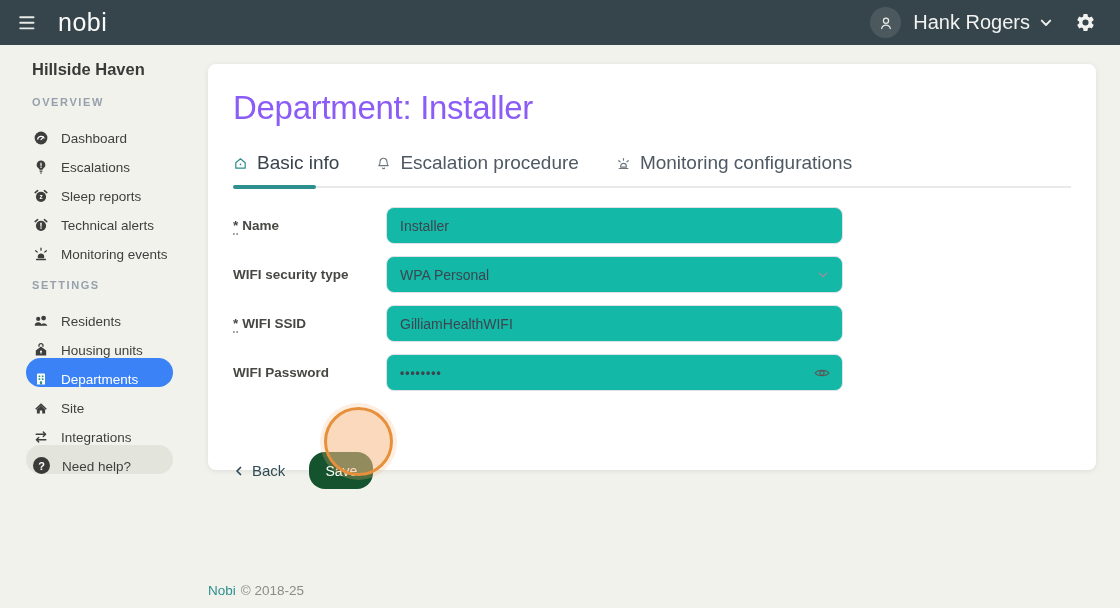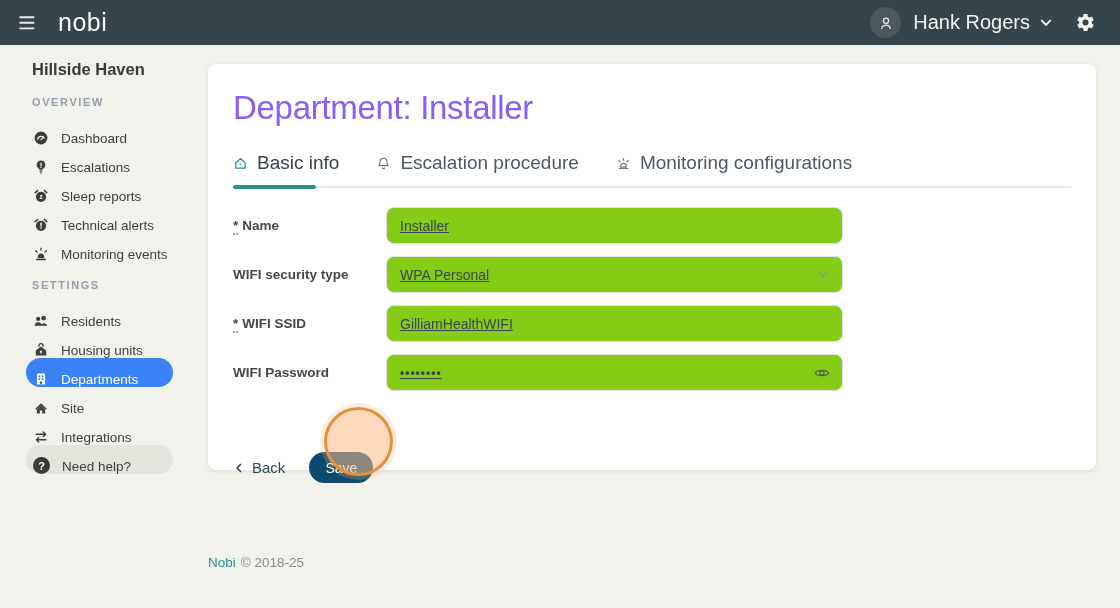--- a/index.html
+++ b/index.html
@@ -66,46 +66,45 @@
   .tab.active .tab-label { color:#39434D; }
   .tabline { margin-top:12px; height:2px; background:#E9E9E7; position:relative; }
   .tabline .active-seg { position:absolute; left:0; top:-1px; width:83px; height:4px; background:#2E908E; border-radius:2px; }
 
   .form { margin-top:19px; }
   .form-row { display:flex; align-items:center; height:37px; margin-bottom:12px; }
   .form-label { width:153px; flex:none; font-size:13.5px; font-weight:bold; color:#474743; }
   .req-mark { text-decoration:underline dotted 2px #9B9B96; text-underline-offset:3px; margin-right:4px; color:#474743; }
   .control {
     width:457px; height:37px; border:1px solid #DFE1E6; border-radius:8px;
-    background:#84cc16; font-size:14px; color:#3C4650;
+    background:#14b8a6; font-size:14px; color:#3C4650;
     font-family:"Liberation Sans", sans-serif;
-    text-decoration:underline;
   }
   input.control { padding:0 13px; outline:none; }
   .select-control { display:flex; align-items:center; padding:0 13px; cursor:pointer; }
   .select-value { flex:1; }
   .select-chevron { width:12px; height:12px; color:#8A939E; }
   .password-wrap { position:relative; width:457px; }
   .password-wrap input { width:100%; padding-right:40px; letter-spacing:1px; font-weight:bold; font-size:12px; }
   .eye-btn {
     position:absolute; right:12px; top:50%; transform:translateY(-50%);
     width:18px; height:18px; background:none; border:none; cursor:pointer; color:#5A5A57;
   }
 
   .actions { margin-top:61px; display:flex; align-items:center; }
   .back-link { display:flex; align-items:center; gap:7px; color:#2F4A55; font-size:15px; cursor:pointer; background:none; border:none; }
   .back-chevron { width:12px; height:12px; }
   .save-btn {
-    margin-left:24px; width:64px; height:31px; border-radius:16px;
-    background:#0c4a6e; color:#FFFFFF; font-size:14px; border:none; cursor:pointer;
+    margin-left:24px; width:64px; height:37px; border-radius:16px;
+    background:#14532d; color:#FFFFFF; font-size:14px; border:none; cursor:pointer;
     font-family:"Liberation Sans", sans-serif;
   }
 
   
-  .footer { position:absolute; left:208px; top:555px; font-size:13.5px; }
+  .footer { position:absolute; left:208px; top:583px; font-size:13.5px; }
   .footer-brand { color:#2E8F8E; margin-right:5px; cursor:pointer; }
   .footer-copy { color:#8C8C88; }
 
   
   .click-indicator {
     position:absolute; left:324px; top:407px; width:69px; height:69px;
     border-radius:50%; border:3px solid #E7903B;
     background:rgba(247,186,135,0.55);
     box-shadow:0 0 0 4px rgba(247,186,135,0.25);
     z-index:10; pointer-events:none;

